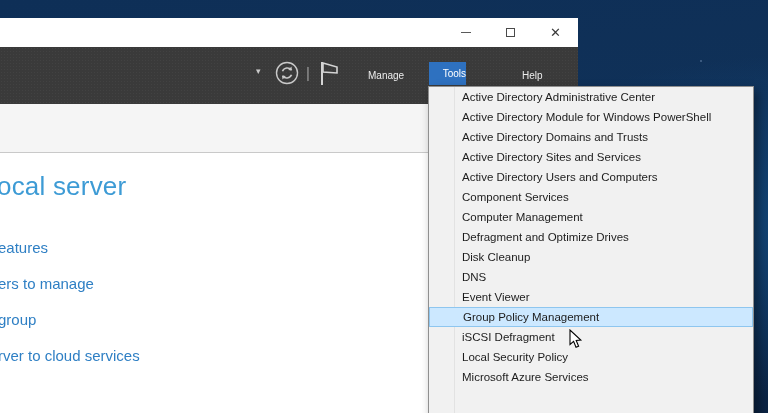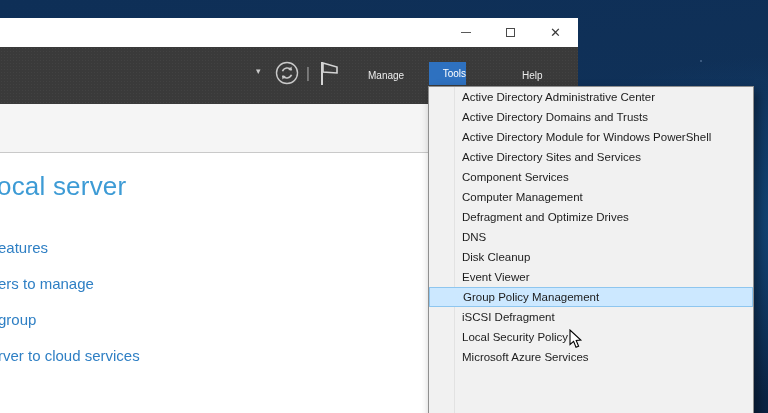--- a/index.html
+++ b/index.html
@@ -127,28 +127,29 @@
           <a>rver to cloud services</a>
         </div>
       <div class="tile-footer"></div>
     </div>
   </div>
 
   <div class="tools-menu">
     <div>
 
     <div class="menu-item">Active Directory Administrative Center</div>
+        <div class="menu-item">Active Directory Module for Windows PowerShell</div>
         <div class="menu-item">Active Directory Domains and Trusts</div>
-        <div class="menu-item">Active Directory Module for Windows PowerShell</div>
         <div class="menu-item">Active Directory Sites and Services</div>
+        <div class="menu-item">Active Directory Users and Computers</div>
         <div class="menu-item">Component Services</div>
         <div class="menu-item">Computer Management</div>
         <div class="menu-item">Defragment and Optimize Drives</div>
+        <div class="menu-item">Disk Cleanup</div>
         <div class="menu-item">DNS</div>
-        <div class="menu-item">Disk Cleanup</div>
         <div class="menu-item">Event Viewer</div>
         <div class="menu-item highlighted">Group Policy Management</div>
         <div class="menu-item">iSCSI Defragment</div>
         <div class="menu-item">Local Security Policy</div>
         <div class="menu-item">Microsoft Azure Services</div>
       </div>
   </div>
 
   <svg class="cursor" width="14" height="20" viewBox="0 0 14 20">
     <path d="M1 1 L1 15.5 L4.6 12.4 L7 18.3 L9.6 17.2 L7.2 11.4 L11.8 11.1 Z" fill="#ffffff" stroke="#000000" stroke-width="1.1"></path>

